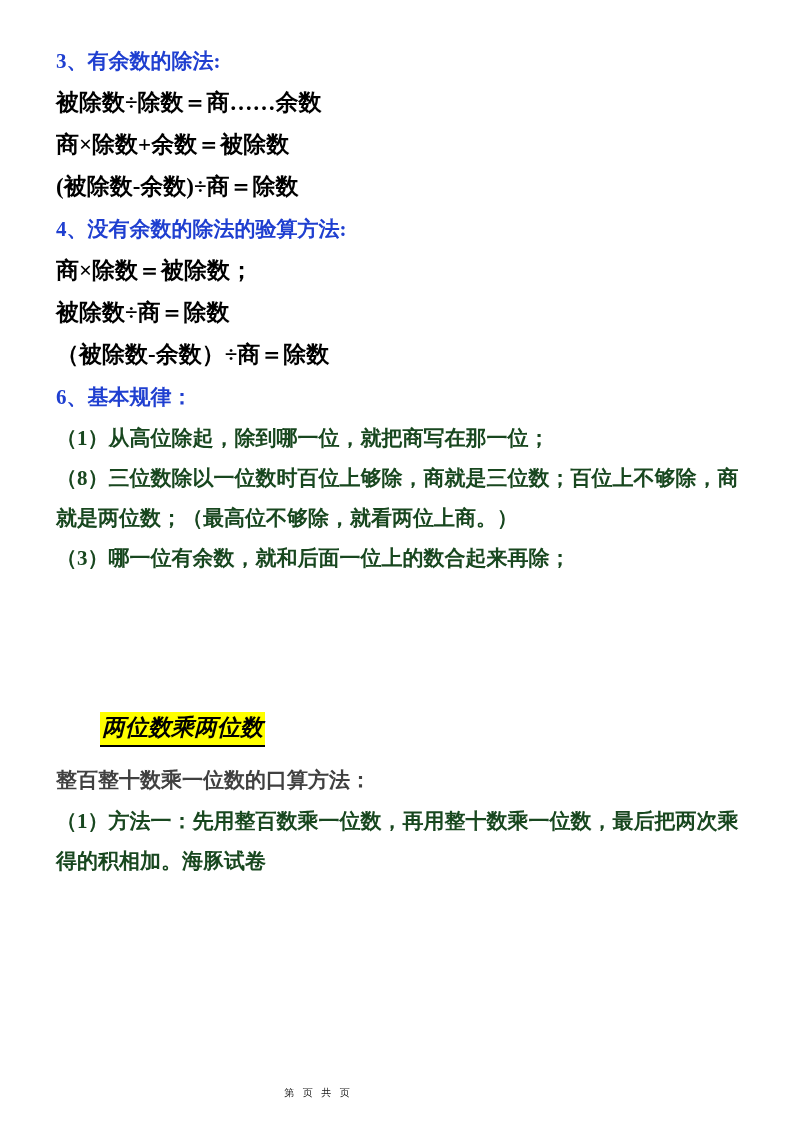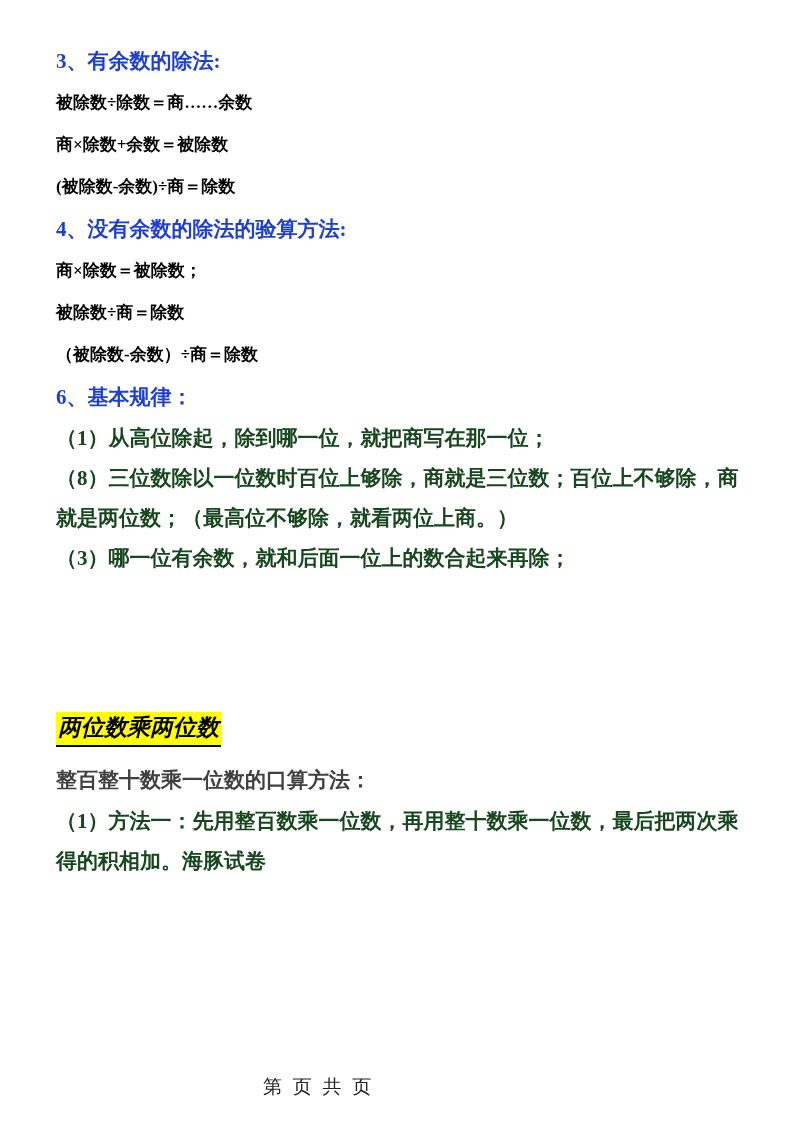--- a/index.html
+++ b/index.html
@@ -28,21 +28,21 @@
   }
   .heading-blue {
     color: #1f3fd0;
     font-weight: bold;
     font-size: 21px;
     line-height: 42px;
   }
   .body-black {
     color: #000000;
     font-weight: bold;
-    font-size: 17px;
+    font-size: 23px;
     line-height: 42px;
   }
   .para-green {
     color: #18471f;
     font-weight: bold;
     font-size: 21px;
     line-height: 40px;
     margin: 0;
   }
   .spacer-block {
@@ -51,38 +51,39 @@
   .title-highlight {
     display: inline-block;
     background: #ffff00;
     color: #000000;
     font-weight: bold;
     font-style: italic;
     font-size: 23px;
     line-height: 30px;
     padding: 1px 2px 2px 2px;
     border-bottom: 2px solid #000000;
+    margin-left: 44px;
   }
   .title-row {
     margin-top: 4px;
     margin-bottom: 12px;
   }
   .subheading {
     color: #404040;
     font-weight: bold;
     font-size: 21px;
     line-height: 42px;
   }
   .footer {
     position: absolute;
     left: 0;
     bottom: 22px;
     width: 637px;
     text-align: center;
-    font-size: 19px;
+    font-size: 10px;
     color: #222222;
     letter-spacing: 3px;
     font-family: "Liberation Serif", "DejaVu Serif", serif;
   }
 </style>
 </head>
 <body>
 
 <div class="page">
   <div class="content">

